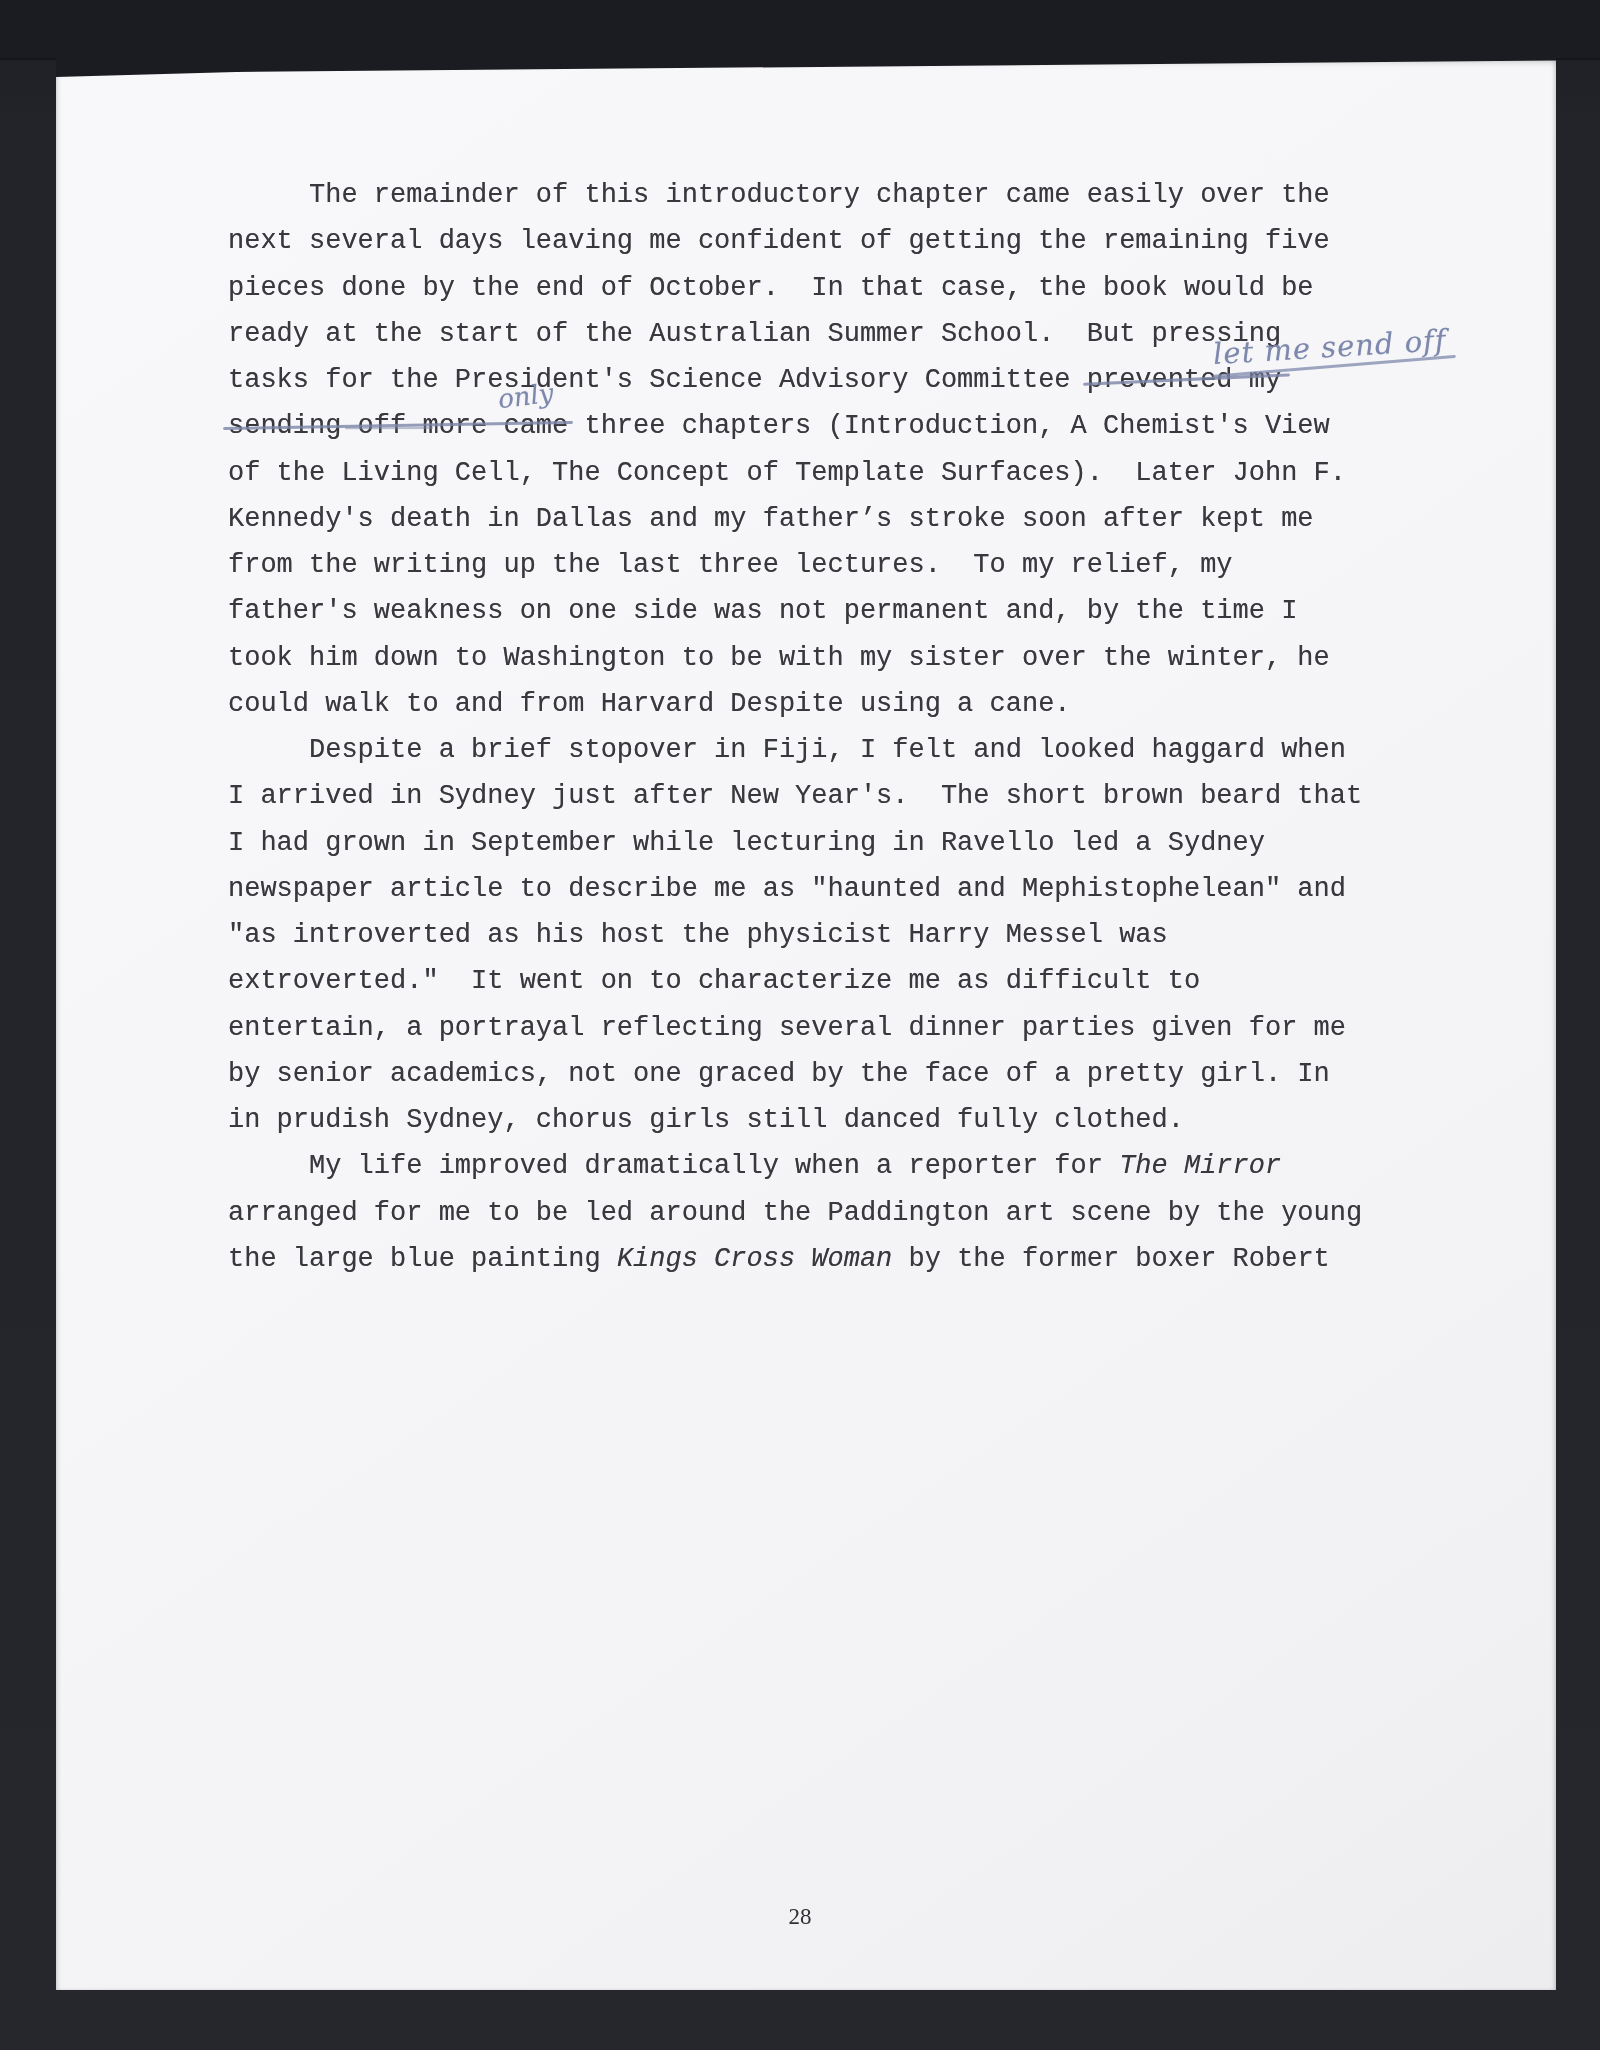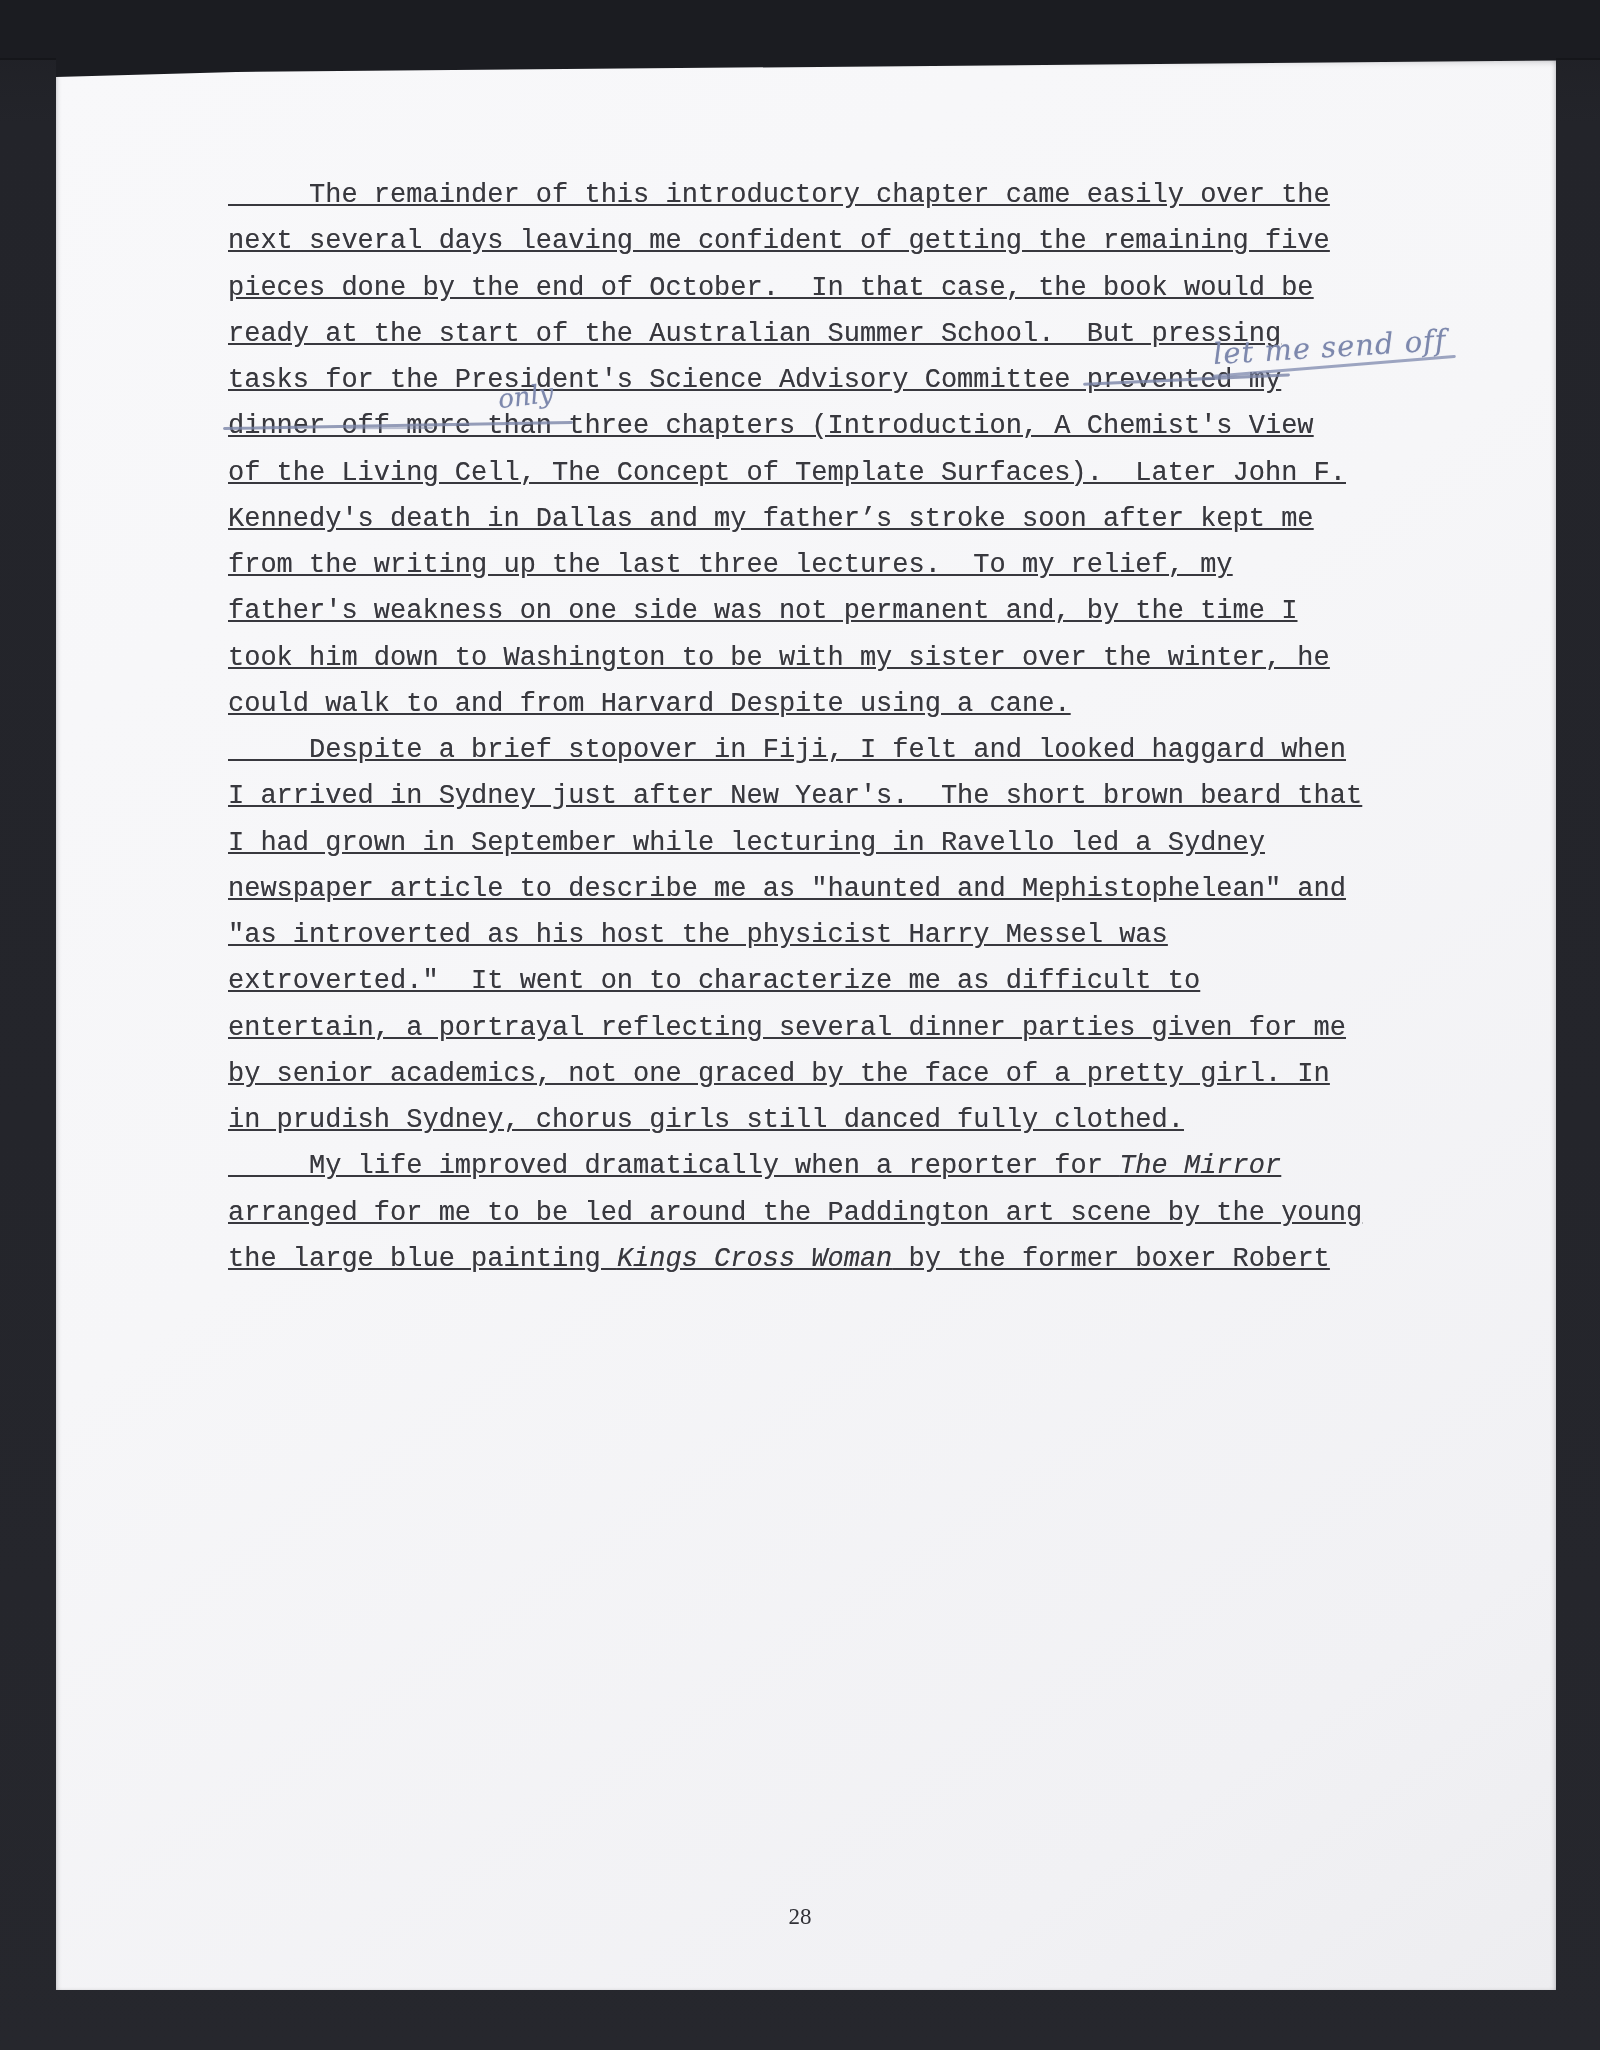--- a/index.html
+++ b/index.html
@@ -27,21 +27,21 @@
     position:absolute;left:0;top:0;width:100%;height:20px;
     background:#1b1c21;
     clip-path:polygon(0 0,100% 0,100% 12%,12% 70%,0 95%);
   }
   .typescript{
     position:absolute;left:172px;top:114px;width:1210px;
     font-size:27px;line-height:46.25px;color:#38383e;
     letter-spacing:0;
     text-shadow:0 0 .5px rgba(56,56,62,.55);
   }
-  .line{white-space:pre;height:46.25px;text-decoration:underline;}
+  .line{white-space:pre;height:46.25px;}
   .line .em{font-style:italic;margin-top:16px;}
   
   .hw{
     position:absolute;
     font-family:"DejaVu Serif",serif;font-style:italic;
     color:#7d88ad;white-space:pre;
     text-shadow:0 0 1px rgba(125,136,173,.45);
   }
   .hw1{top:152px;left:53.4ch;font-size:29px;transform:rotate(-3.5deg);letter-spacing:1px;}
   .hw1::after{ 
@@ -72,21 +72,21 @@
 
 <div class="page">
   <div class="top-wedge"></div>
 
   <div class="typescript">
     <div class="line"><span>     The remainder of this introductory chapter came easily over the</span></div>
     <div class="line"><span>next several days leaving me confident of getting the remaining five</span></div>
     <div class="line"><span>pieces done by the end of October.  In that case, the book would be</span></div>
     <div class="line"><span>ready at the start of the Australian Summer School.  But pressing</span></div>
     <div class="line"><span>tasks for the President's Science Advisory Committee prevented my</span></div>
-    <div class="line"><span>dinner off more than three chapters (Introduction, A Chemist's View</span></div>
+    <div class="line"><span>sending off more came three chapters (Introduction, A Chemist's View</span></div>
     <div class="line"><span>of the Living Cell, The Concept of Template Surfaces).  Later John F.</span></div>
     <div class="line"><span>Kennedy's death in Dallas and my father’s stroke soon after kept me</span></div>
     <div class="line"><span>from the writing up the last three lectures.  To my relief, my</span></div>
     <div class="line"><span>father's weakness on one side was not permanent and, by the time I</span></div>
     <div class="line"><span>took him down to Washington to be with my sister over the winter, he</span></div>
     <div class="line"><span>could walk to and from Harvard Despite using a cane.</span></div>
     <div class="line"><span>     Despite a brief stopover in Fiji, I felt and looked haggard when</span></div>
     <div class="line"><span>I arrived in Sydney just after New Year's.  The short brown beard that</span></div>
     <div class="line"><span>I had grown in September while lecturing in Ravello led a Sydney</span></div>
     <div class="line"><span>newspaper article to describe me as "haunted and Mephistophelean" and</span></div>

